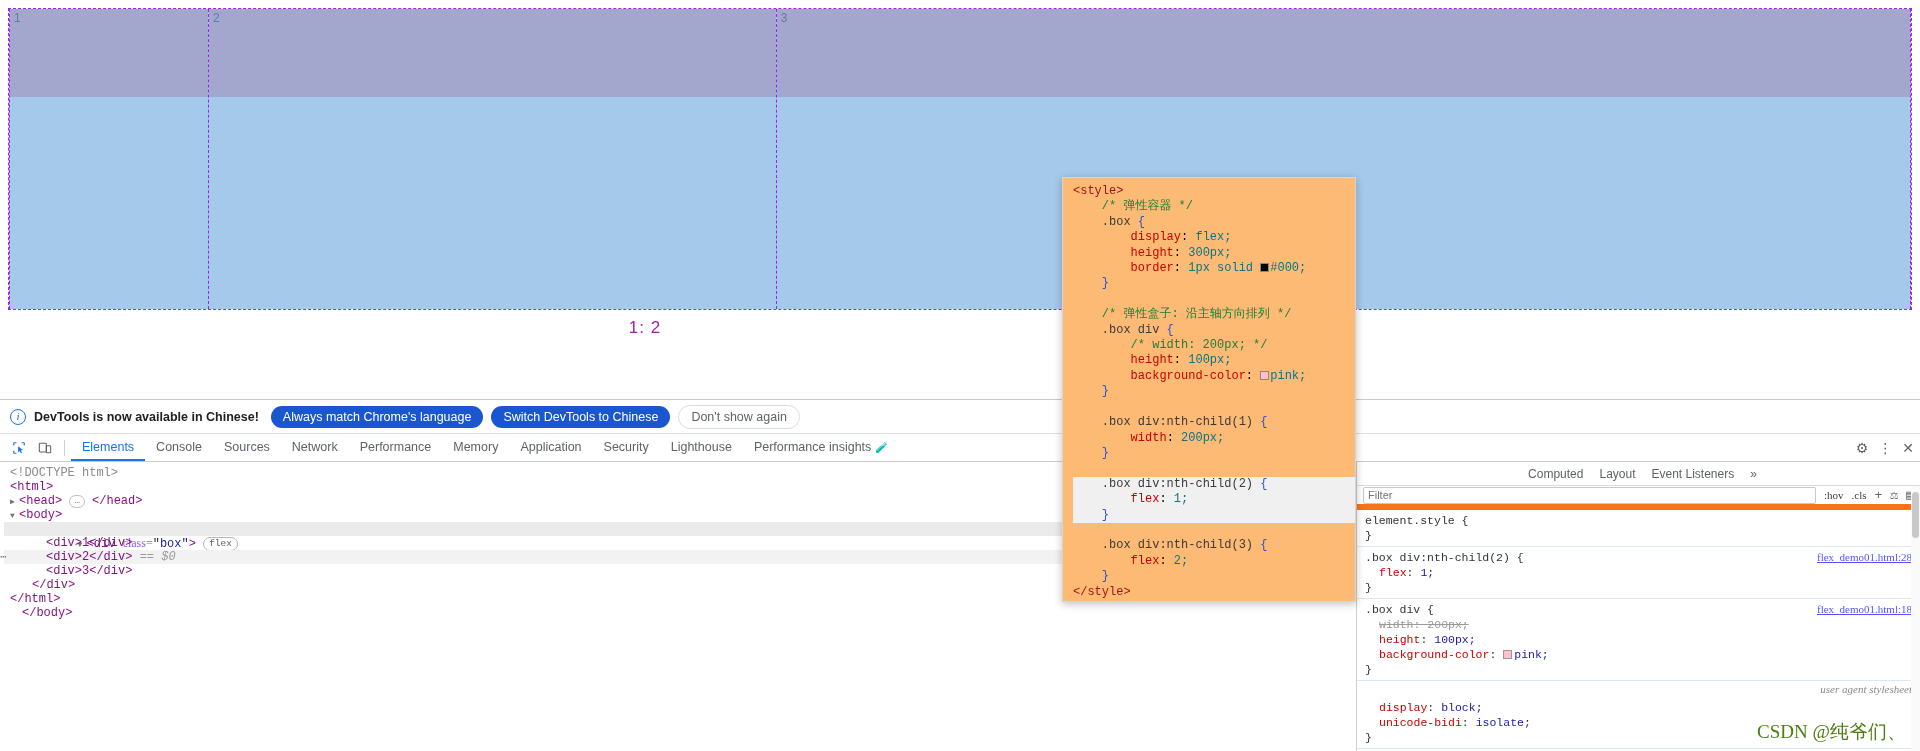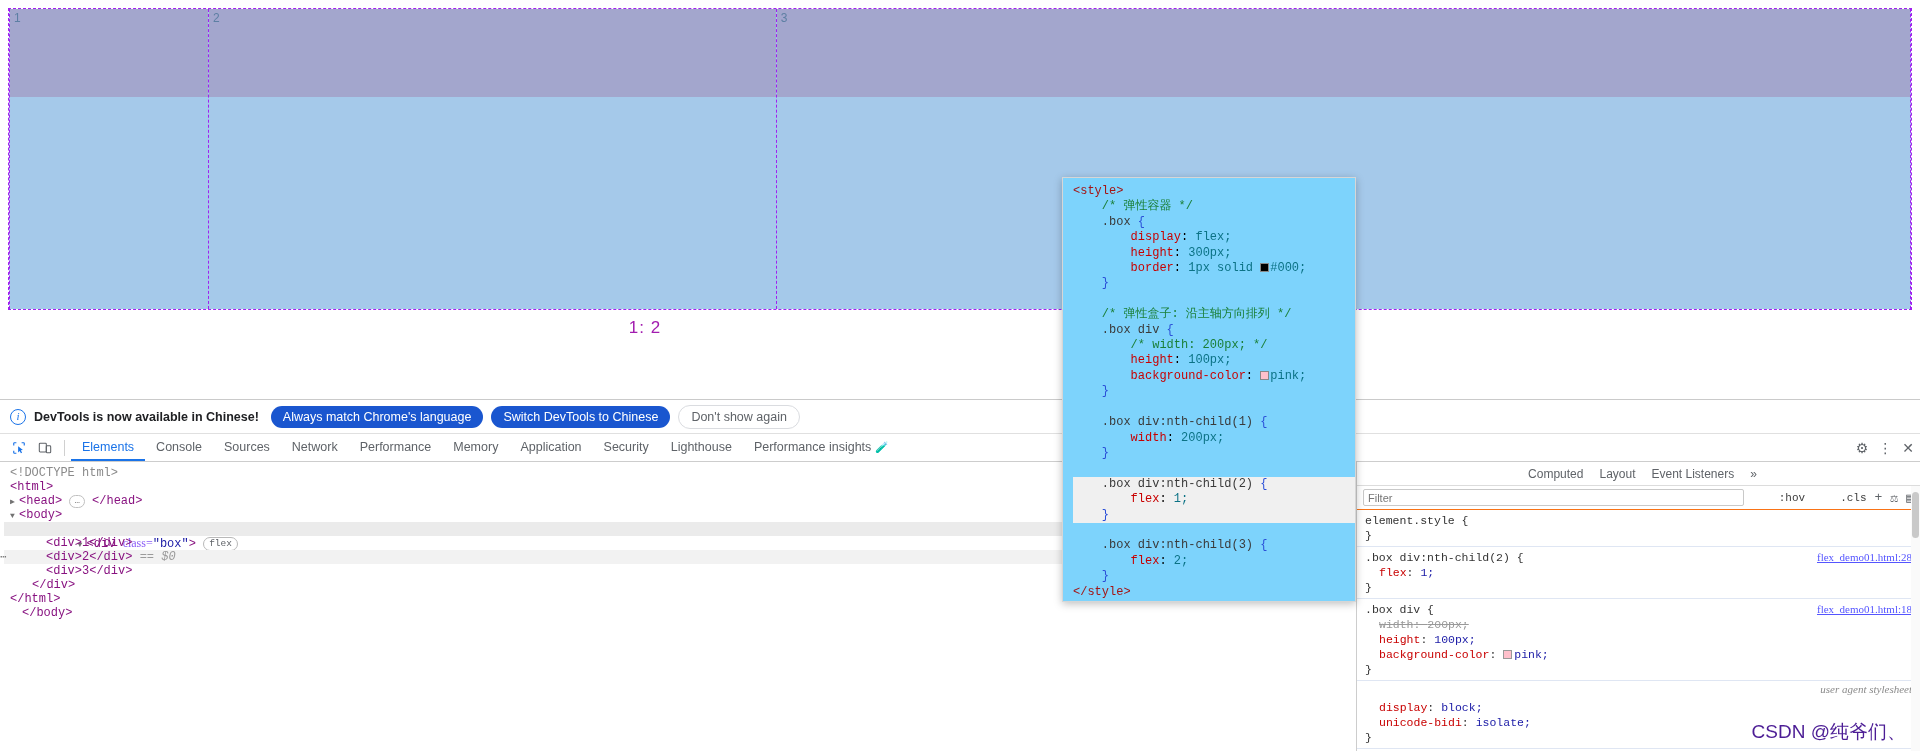--- a/index.html
+++ b/index.html
@@ -252,34 +252,34 @@
     color: #5f6368;
     justify-content: center;
   }
   .styles-tabs .stab { cursor: pointer; white-space: nowrap; }
   .styles-toolbar {
     display: flex;
     align-items: center;
     height: 24px;
     gap: 8px;
     padding: 0 6px;
-    border-bottom: 1px solid #f97316;
+    border-bottom: 6px solid #f97316;
   }
   .filter-input {
     flex: 1 1 auto;
     height: 17px;
     border: 1px solid #c9c9c9;
     border-radius: 2px;
     font-size: 11px;
     padding: 0 4px;
     font-family: "Liberation Sans", sans-serif;
     color: #333;
     min-width: 40px;
   }
-  .tb-txt { font-size: 11px; color: #3c3c3c; cursor: pointer; font-family: Liberation Mono, monospace; margin-left: 27px; }
+  .tb-txt { font-size: 11px; color: #3c3c3c; cursor: pointer; font-family: Liberation Serif, serif; }
   .tb-ic  { font-size: 13px; color: #5f6368; cursor: pointer; }
   .rule-block {
     padding: 3px 8px;
     border-bottom: 1px solid #dfe6f3;
     position: relative;
     line-height: 15px;
     color: #333;
   }
   .rule-src {
     position: absolute;
@@ -321,21 +321,21 @@
     width: 7px; height: 46px;
     background: #c9c9c9;
     border-radius: 4px;
   }
 
   
   #code-overlay {
     position: absolute;
     left: 1062px; top: 177px;
     width: 294px; height: 425px;
-    background: #7dd3fc;
+    background: #fdba74;
     border: 1px solid #d6d6d6;
     box-shadow: 0 2px 8px rgba(0,0,0,.25);
     font-family: "Liberation Mono", monospace;
     font-size: 12px;
     line-height: 15.4px;
     padding: 6px 0 6px 10px;
     overflow: hidden;
     z-index: 50;
   }
   #code-overlay .cl { white-space: pre; }
@@ -350,23 +350,23 @@
     width: 9px; height: 9px;
     vertical-align: -1px;
     margin-right: 1px;
   }
   .hl-row { background: #f0f0f0; }
 
   
   .watermark {
     position: absolute;
     right: 14px; bottom: 6px;
-    color: #4c1d95;
+    color: #4d7c0f;
     font-size: 19px;
-    font-family: Liberation Sans, sans-serif;
+    font-family: Liberation Serif, serif;
     z-index: 60;
     pointer-events: none;
   }
 </style>
 </head>
 <body>
 
 <div id="page-viewport">
   <div class="flex-box">
 

